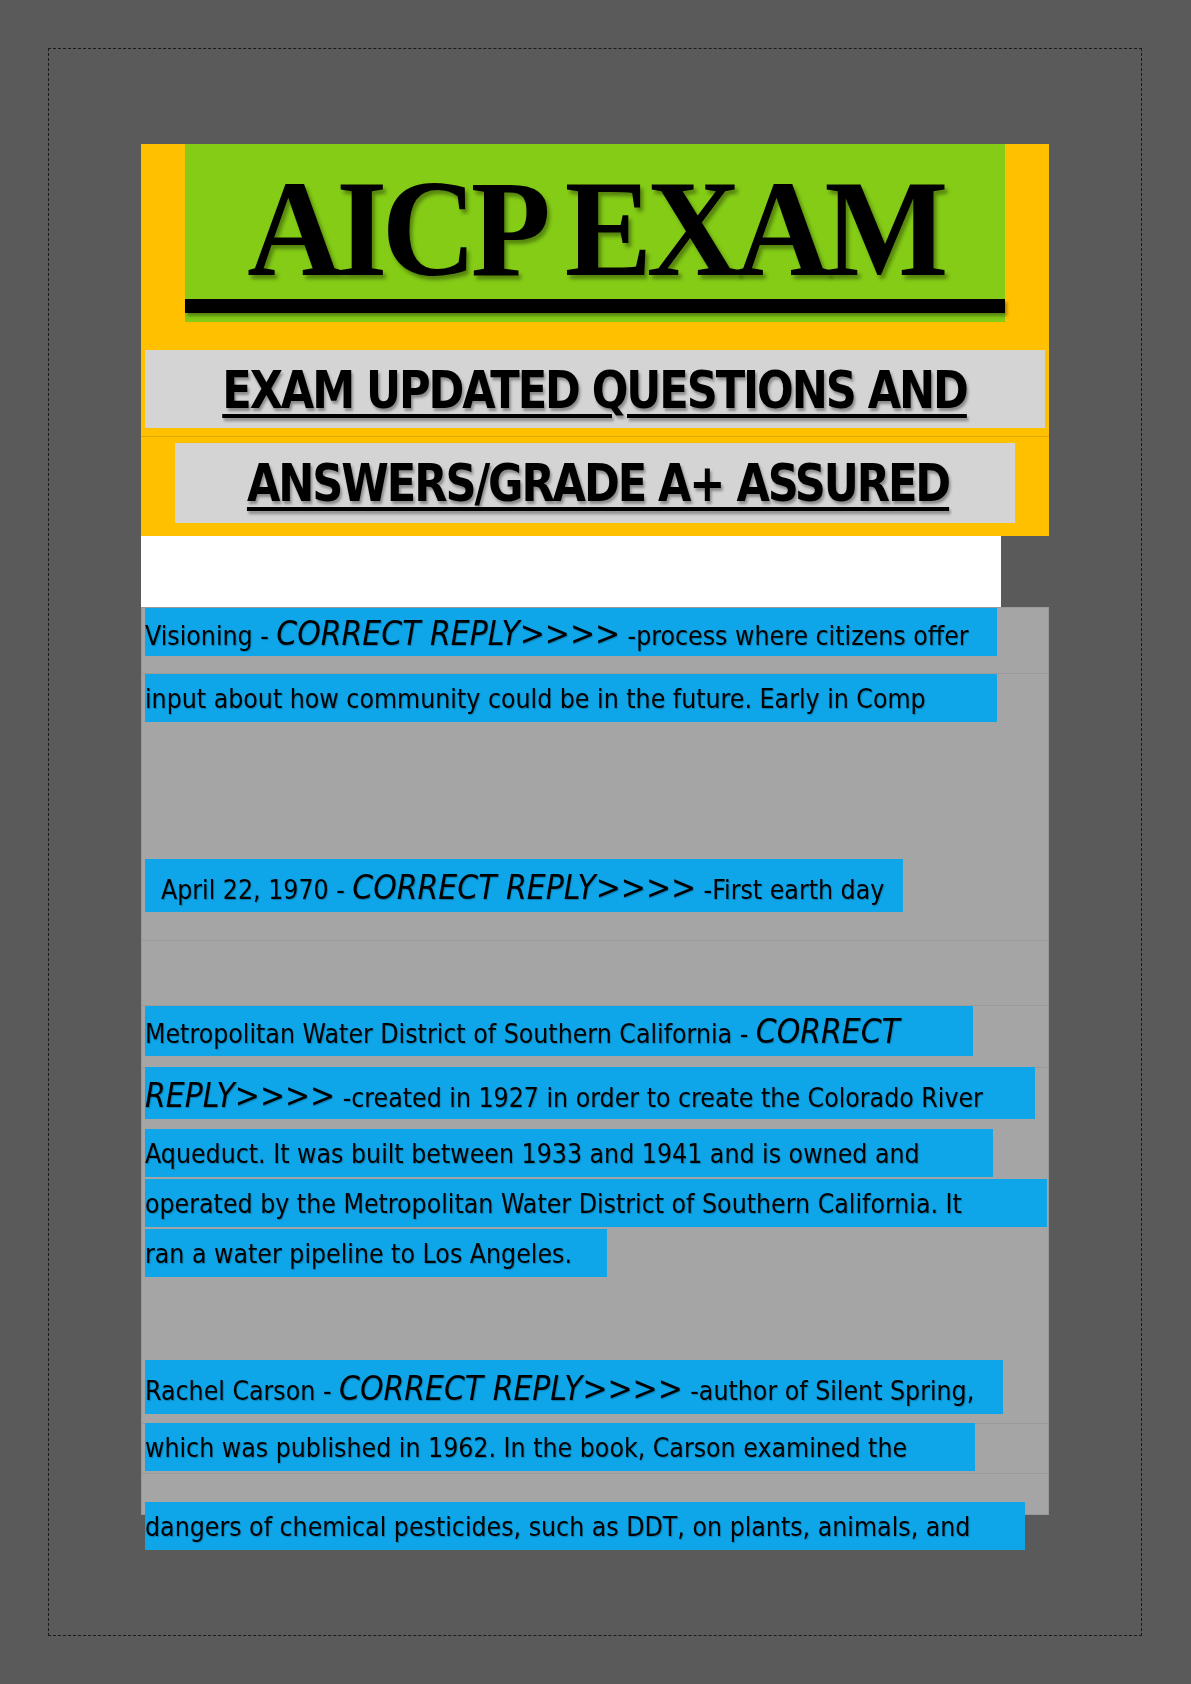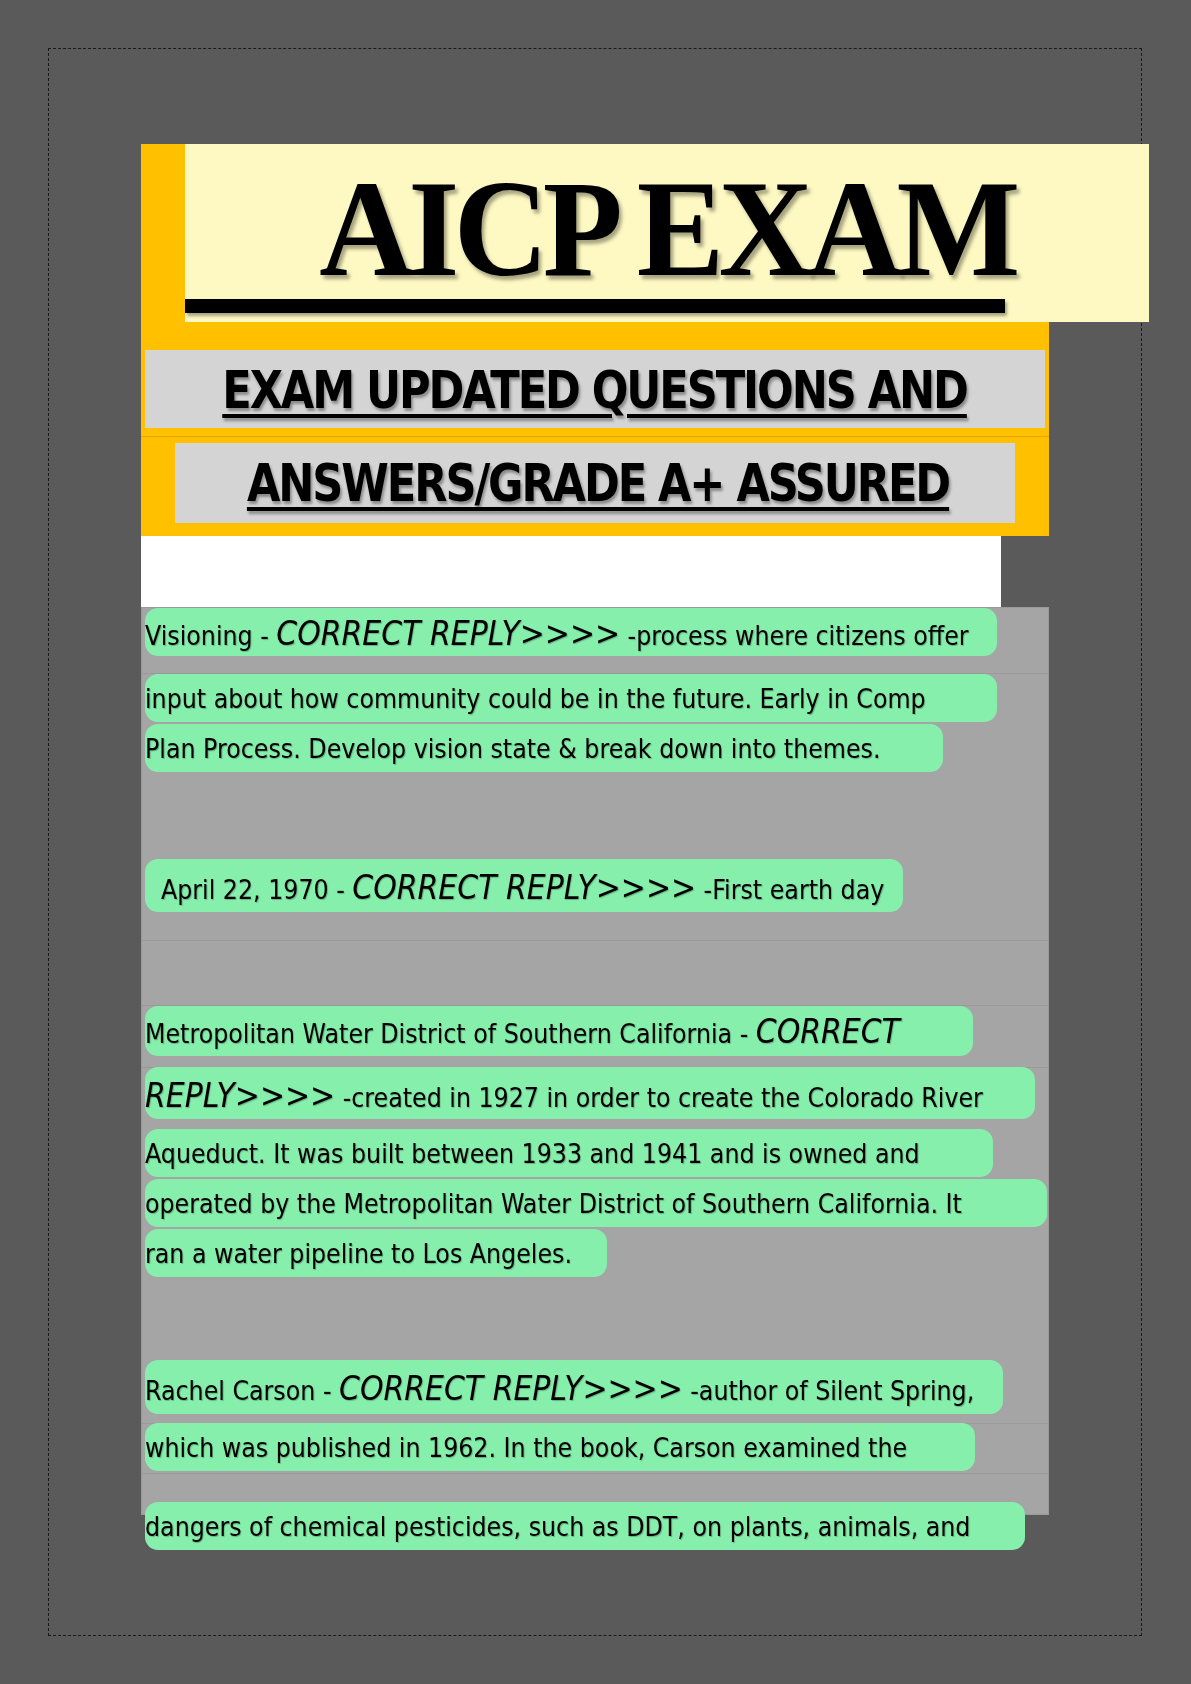--- a/index.html
+++ b/index.html
@@ -19,22 +19,22 @@
   }
   .banner {
     position: absolute;
     left: 141px; top: 144px;
     width: 908px; height: 392px;
     background: #ffc000;
   }
   .title-box {
     position: absolute;
     left: 44px; top: 0;
-    width: 964px; height: 178px;
-    background: #fef9c3;
+    width: 820px; height: 178px;
+    background: #84cc16;
   }
   .title-text {
     position: absolute;
     left: 0; top: 20px; width: 100%;
     text-align: center;
     font-family: "Liberation Serif", serif;
     font-weight: bold;
     font-size: 138px;
     line-height: 130px;
     letter-spacing: -6px;
@@ -90,30 +90,29 @@
     left: 141px; top: 607px;
     width: 908px; height: 908px;
     background: #a5a5a5;
     border: 1px solid #999;
     box-sizing: border-box;
   }
   .line {
     position: absolute;
     left: 3px;
     height: 48px;
-    background: #86efac;
+    background: #0ea5e9;
     font-family: "DejaVu Sans", sans-serif;
     font-size: 27px;
     line-height: 50px;
     color: #000;
     white-space: nowrap;
     padding-right: 2px;
     overflow: hidden;
     text-shadow: 1px 1px 1px rgba(0,0,0,0.25);
-    border-radius: 13px;
   }
   .line .inner {
     display: inline-block;
     transform: scaleX(0.88);
     transform-origin: left center;
   }
   .reply {
     font-style: italic;
     font-size: 34px;
   }
@@ -146,23 +145,20 @@
 
 <div class="content-area">
 
   <div class="line" style="top:0px; width:850px;">
     <span class="inner"><span>Visioning - </span><span class="reply">CORRECT REPLY&gt;&gt;&gt;&gt;</span><span> -process where citizens offer</span></span>
   </div>
   <div class="sep" style="top:65px;"></div>
   <div class="line" style="top:66px; width:850px;">
     <span class="inner"><span>input about how community could be in the future. Early in Comp</span></span>
   </div>
-  <div class="line" style="top:116px; width:796px;">
-    <span class="inner"><span>Plan Process. Develop vision state &amp; break down into themes.</span></span>
-  </div>
 
   <div class="line" style="top:251px; width:740px; height:53px; line-height:56px;padding-left:16px;">
     <span class="inner"><span>April 22, 1970 - </span><span class="reply">CORRECT REPLY&gt;&gt;&gt;&gt;</span><span> -First earth day</span></span>
   </div>
   <div class="sep" style="top:332px;"></div>
   <div class="sep" style="top:397px;"></div>
 
   <div class="line" style="top:398px; width:826px; height:50px;">
     <span class="inner"><span>Metropolitan Water District of Southern California - </span><span class="reply">CORRECT</span><span></span></span>
   </div>

